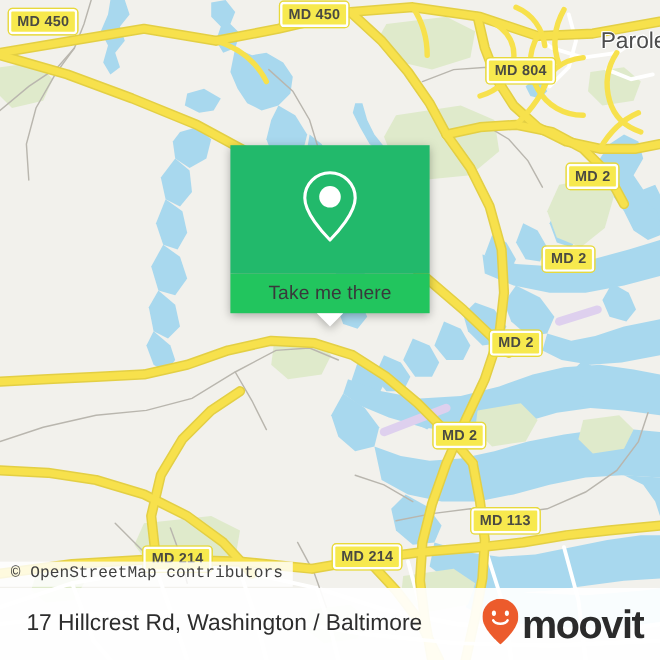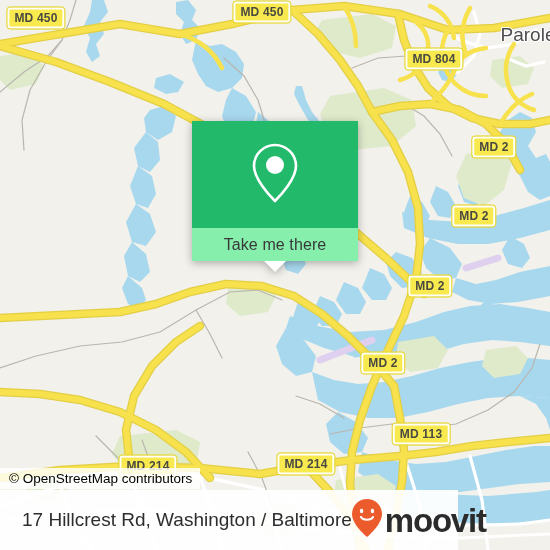--- a/index.html
+++ b/index.html
@@ -71,21 +71,21 @@
     width: 166px;
     height: 107px;
     background: #22b96b;
     display: flex;
     align-items: center;
     justify-content: center;
   }
   #callout-bottom {
     width: 166px;
     height: 33px;
-    background: #86efac;
+    background: #22c55e;
     display: flex;
     align-items: center;
     justify-content: center;
     position: relative;
   }
   #callout-label {
     color: #39393b;
     font-family: "Liberation Sans", sans-serif;
     font-size: 16px;
     line-height: 18px;
@@ -106,33 +106,33 @@
   
   #attribution {
     position: absolute;
     left: 0;
     top: 468px;
     height: 21px;
     padding: 0 8px 0 9px;
     display: flex;
     align-items: center;
     background: rgba(255,255,255,0.82);
-    color: #000000;
-    font-family: Liberation Sans, sans-serif;
+    color: #404040;
+    font-family: Liberation Mono, monospace;
     font-size: 13.5px;
     line-height: 21px;
     white-space: nowrap;
   }
 
   
   #bottom-bar {
     position: absolute;
     left: 0;
     bottom: 0;
-    width: 458px;
+    width: 550px;
     height: 60px;
     background: rgba(255,255,255,0.93);
     display: flex;
     align-items: center;
     justify-content: space-between;
     padding: 0 14px 0 22px;
   }
   #bottom-title {
     color: #2d2d2d;
     font-family: "Liberation Sans", sans-serif;

